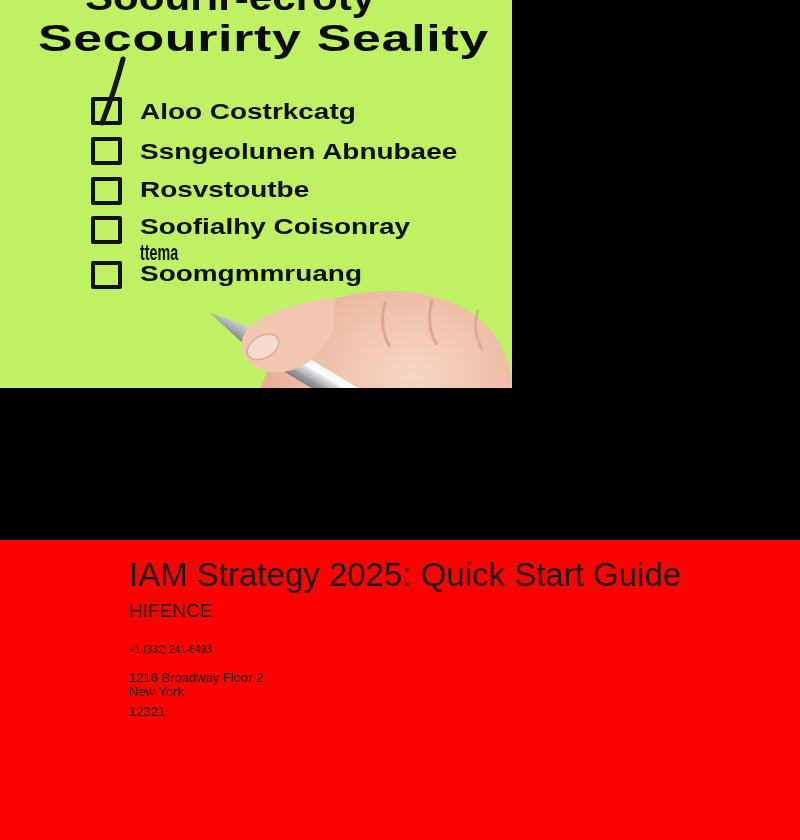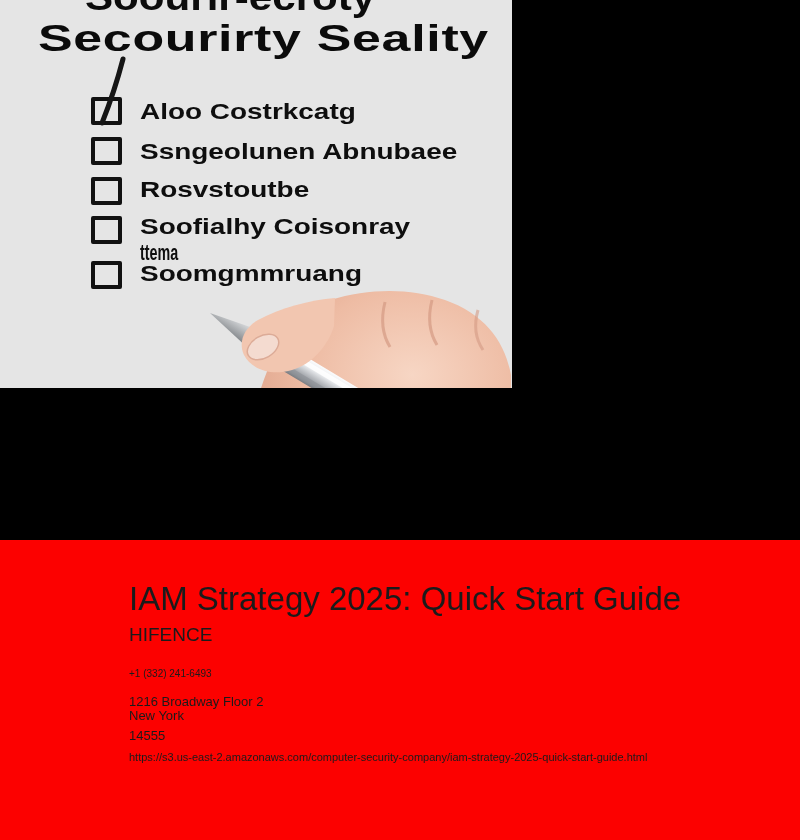--- a/index.html
+++ b/index.html
@@ -8,21 +8,21 @@
     background:#000000;
     position:relative;
     overflow:hidden;
     font-family:"Liberation Sans", sans-serif;
   }
 
   
   .hero {
     position:absolute; left:0; top:0; width:512px; height:388px;
     background:radial-gradient(ellipse 120% 90% at 55% 35%, #fbfaf8 0%, #f6f5f2 55%, #efedе8 100%);
-    background-color:#e5e5e5;
+    background-color:#bef264;
     overflow:hidden;
   }
   .hero-title-clip {
     position:absolute; left:85px; top:-23px;
     font-size:36px; font-weight:bold; color:#0c0c0c;
     transform:scaleX(1.17); transform-origin:left top;
     white-space:nowrap;
   }
   .hero-title {
     position:absolute; left:38px; top:18px;
@@ -41,21 +41,21 @@
     white-space:nowrap; line-height:1.1;
   }
   .clabel.sub { transform:scaleX(0.65); letter-spacing:0px; }
   .overlay-svg { position:absolute; left:0; top:0; pointer-events:none; }
 
   
   .footer {
     position:absolute; left:0; top:540px; width:800px; height:300px;
     background:#fc0100;
   }
-  .footer .line { position:absolute; left:129px; color:#1b1b1b; line-height:1; white-space:nowrap;margin-top:24px; }
+  .footer .line { position:absolute; left:129px; color:#1b1b1b; line-height:1; white-space:nowrap; }
   .f-title   { top:18px;  font-size:33px; }
   .f-company { top:61px;  font-size:19px; }
   .f-phone   { top:105px; font-size:10px; }
   .f-addr    { top:131px; font-size:13px; }
   .f-city    { top:145px; font-size:13px; }
   .f-zip     { top:165px; font-size:13px; }
   .f-url     { top:188px; font-size:11px; }
 </style>
 </head>
 <body>
@@ -131,15 +131,14 @@
     <ellipse cx="263" cy="347" rx="17" ry="11" transform="rotate(-30 263 347)" fill="#f4dbd0" stroke="#dcab97" stroke-width="1.5"></ellipse>
   </svg>
 </div>
 
 <div class="footer">
   <div class="line f-title">IAM Strategy 2025: Quick Start Guide</div>
   <div class="line f-company">HIFENCE</div>
   <div class="line f-phone">+1 (332) 241-6493</div>
   <div class="line f-addr">1216 Broadway Floor 2</div>
   <div class="line f-city">New York</div>
-  <div class="line f-zip">14555</div>
-  <div class="line f-url">https://s3.us-east-2.amazonaws.com/computer-security-company/iam-strategy-2025-quick-start-guide.html</div>
+  <div class="line f-zip">12321</div>
 </div>
 
 </body></html>

